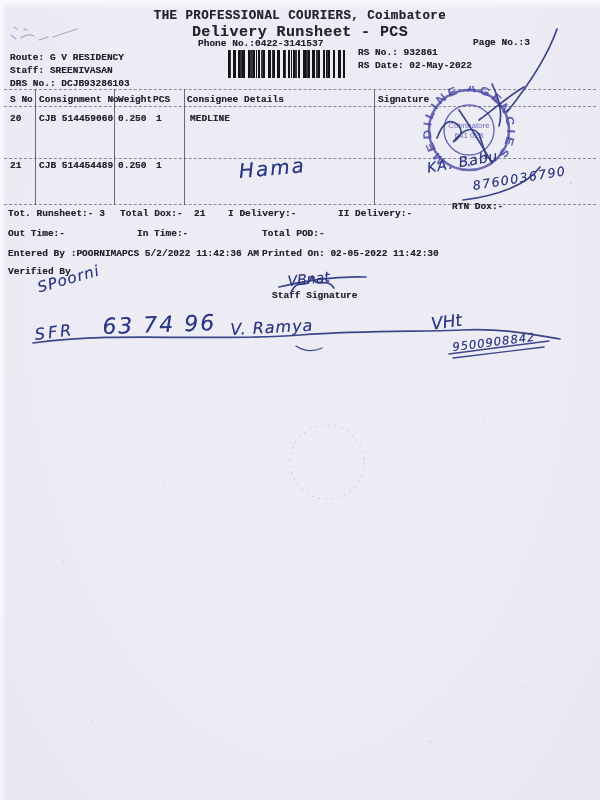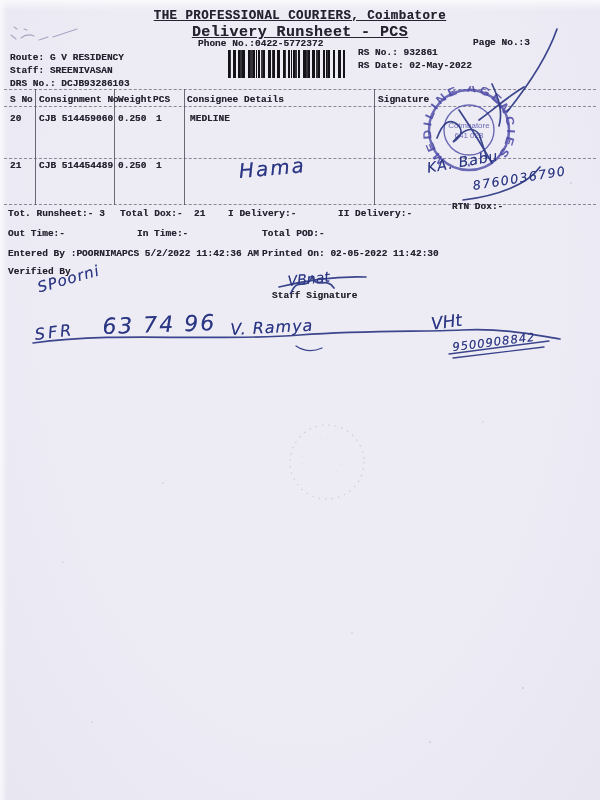--- a/index.html
+++ b/index.html
@@ -10,21 +10,21 @@
       linear-gradient(180deg,#f9f9fc 0,rgba(234,233,243,0) 10px),
       radial-gradient(ellipse at 50% 35%, #edecf5 55%, #e8e6f1 100%);
     background-color:#eae8f2;
     font-family:"Liberation Mono","DejaVu Sans Mono",monospace;
   }
   .t{
     position:absolute;font-family:"Liberation Mono","DejaVu Sans Mono",monospace;
     font-weight:700;font-size:9.5px;color:#262330;white-space:pre;
     text-shadow:0 0 .6px rgba(38,35,48,.55);line-height:1.1;
   }
-  .center{left:0;width:600px;text-align:center;text-decoration:underline;}
+  .center{left:0;width:600px;text-align:center;}
   .title{font-size:12.5px;letter-spacing:.4px;}
   .subtitle{font-size:15px;letter-spacing:.4px;}
   .hline{position:absolute;left:4px;width:592px;height:0;border-top:1.2px dashed #817d8e;opacity:.9;}
   .vline{position:absolute;width:0;border-left:1px solid #55515f;top:89px;height:116px;opacity:.85;}
   .hw{
     position:absolute;font-family:"DejaVu Sans",sans-serif;font-style:italic;
     color:#2c3784;white-space:pre;transform-origin:left top;
     text-shadow:0 0 .4px rgba(44,55,132,.6);line-height:1;
   }
   .barcode{
@@ -37,21 +37,21 @@
   svg.abs{position:absolute;left:0;top:0;pointer-events:none;}
   svg.stamp{position:absolute;left:423px;top:86px;pointer-events:none;filter:blur(.2px);}
 </style>
 </head>
 <body>
 
 <div class="paper">
 
   <div class="t center title" style="top:10px;">THE PROFESSIONAL COURIERS, Coimbatore</div>
   <div class="t center subtitle" style="top:25px;">Delivery Runsheet - PCS</div>
-  <div class="t" style="left:198px;top:39px;">Phone No.:0422-5772372</div>
+  <div class="t" style="left:198px;top:39px;">Phone No.:0422-3141537</div>
   <div class="t" style="left:447px;top:38px;padding-left:26px;">Page No.:3</div>
   <div class="t" style="left:10px;top:53px;">Route: G V RESIDENCY</div>
   <div class="t" style="left:10px;top:66px;">Staff: SREENIVASAN</div>
   <div class="t" style="left:10px;top:79px;">DRS No.: DCJB93286103</div>
   <div class="t" style="left:358px;top:48px;">RS No.: 932861</div>
   <div class="t" style="left:358px;top:61px;">RS Date: 02-May-2022</div>
   <div class="barcode"></div>
 
   <div class="hline" style="top:89px;"></div>
   <div class="hline" style="top:106px;"></div>

